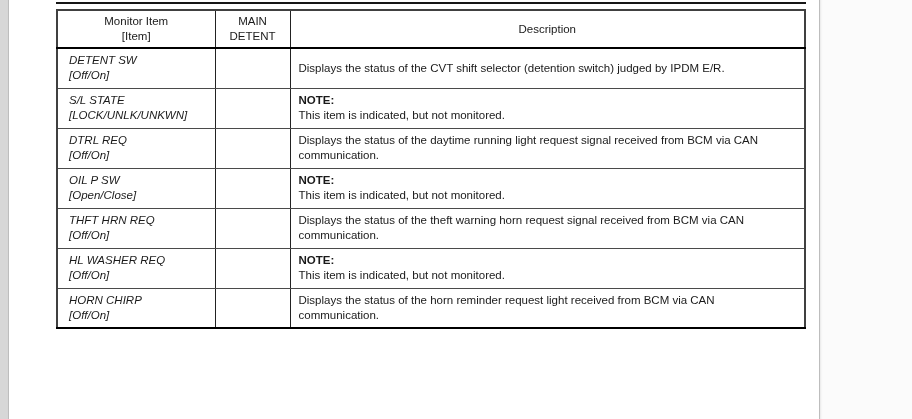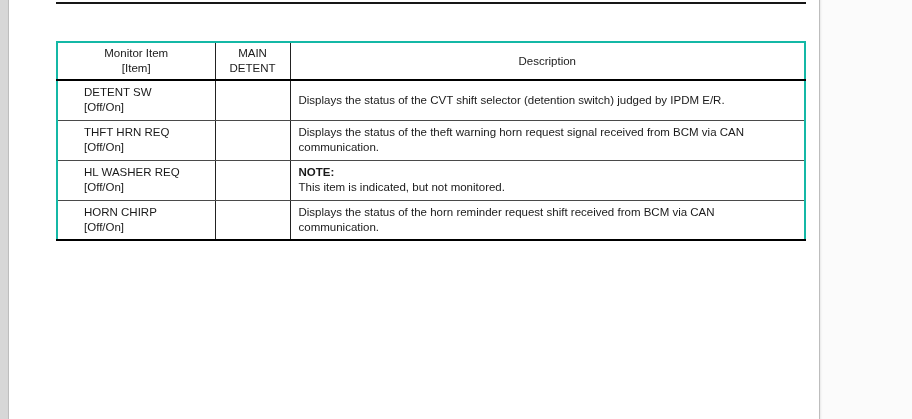--- a/index.html
+++ b/index.html
@@ -41,22 +41,21 @@
     position: absolute;
     left: 47px; top: 22px;
     width: 750px;
     border-collapse: collapse;
     table-layout: fixed;
     font-size: 11.5px;
     line-height: 15px;
     color: #1a1a1a;
   }
   table.monitor-table {
-    border: 2px solid #14b8a6;
-    margin-top: 32px;
+    border: 2px solid #404040;
   }
   .monitor-table th,
   .monitor-table td {
     box-sizing: border-box;
     vertical-align: middle;
     padding: 4px 8px;
     border-left: 1px solid #222;
     border-right: 1px solid #222;
     border-top: 1px solid #4a4a4a;
     border-bottom: 1px solid #4a4a4a;
@@ -65,22 +64,23 @@
     font-weight: normal;
     text-align: center;
     height: 36px;
     padding: 3px 4px;
     border-bottom: 2px solid #000;
   }
   .monitor-table tbody tr {
     height: 40px;
   }
   .monitor-table td.c1 {
-    padding-left: 26px;
+    padding-left: 11px;
     text-align: left;
+    font-style: italic;
   }
   .monitor-table td.c3 {
     text-align: left;
   }
   .hline { display: block; }
   .note { font-weight: bold; }
   .monitor-table tbody { border-bottom: 2px solid #000; }
 </style>
 </head>
 <body>
@@ -116,20 +116,53 @@
           <div>[Off/On]</div>
         </td>
         <td class="c2"></td>
         <td class="c3">
 
           <div>Displays the status of the CVT shift selector (detention switch) judged by IPDM E/R.</div>
         </td>
       </tr>
       <tr>
         <td class="c1">
+          <div>S/L STATE</div>
+          <div>[LOCK/UNLK/UNKWN]</div>
+        </td>
+        <td class="c2"></td>
+        <td class="c3">
+          <div class="note">NOTE:</div>
+          <div>This item is indicated, but not monitored.</div>
+        </td>
+      </tr>
+      <tr>
+        <td class="c1">
+          <div>DTRL REQ</div>
+          <div>[Off/On]</div>
+        </td>
+        <td class="c2"></td>
+        <td class="c3">
+
+          <div>Displays the status of the daytime running light request signal received from BCM via CAN communication.</div>
+        </td>
+      </tr>
+      <tr>
+        <td class="c1">
+          <div>OIL P SW</div>
+          <div>[Open/Close]</div>
+        </td>
+        <td class="c2"></td>
+        <td class="c3">
+          <div class="note">NOTE:</div>
+          <div>This item is indicated, but not monitored.</div>
+        </td>
+      </tr>
+      <tr>
+        <td class="c1">
           <div>THFT HRN REQ</div>
           <div>[Off/On]</div>
         </td>
         <td class="c2"></td>
         <td class="c3">
 
           <div>Displays the status of the theft warning horn request signal received from BCM via CAN communication.</div>
         </td>
       </tr>
       <tr>
@@ -144,18 +177,18 @@
         </td>
       </tr>
       <tr>
         <td class="c1">
           <div>HORN CHIRP</div>
           <div>[Off/On]</div>
         </td>
         <td class="c2"></td>
         <td class="c3">
 
-          <div>Displays the status of the horn reminder request shift received from BCM via CAN communication.</div>
+          <div>Displays the status of the horn reminder request light received from BCM via CAN communication.</div>
         </td>
       </tr>
     </tbody>
   </table>
 </div>
 
 </body></html>

